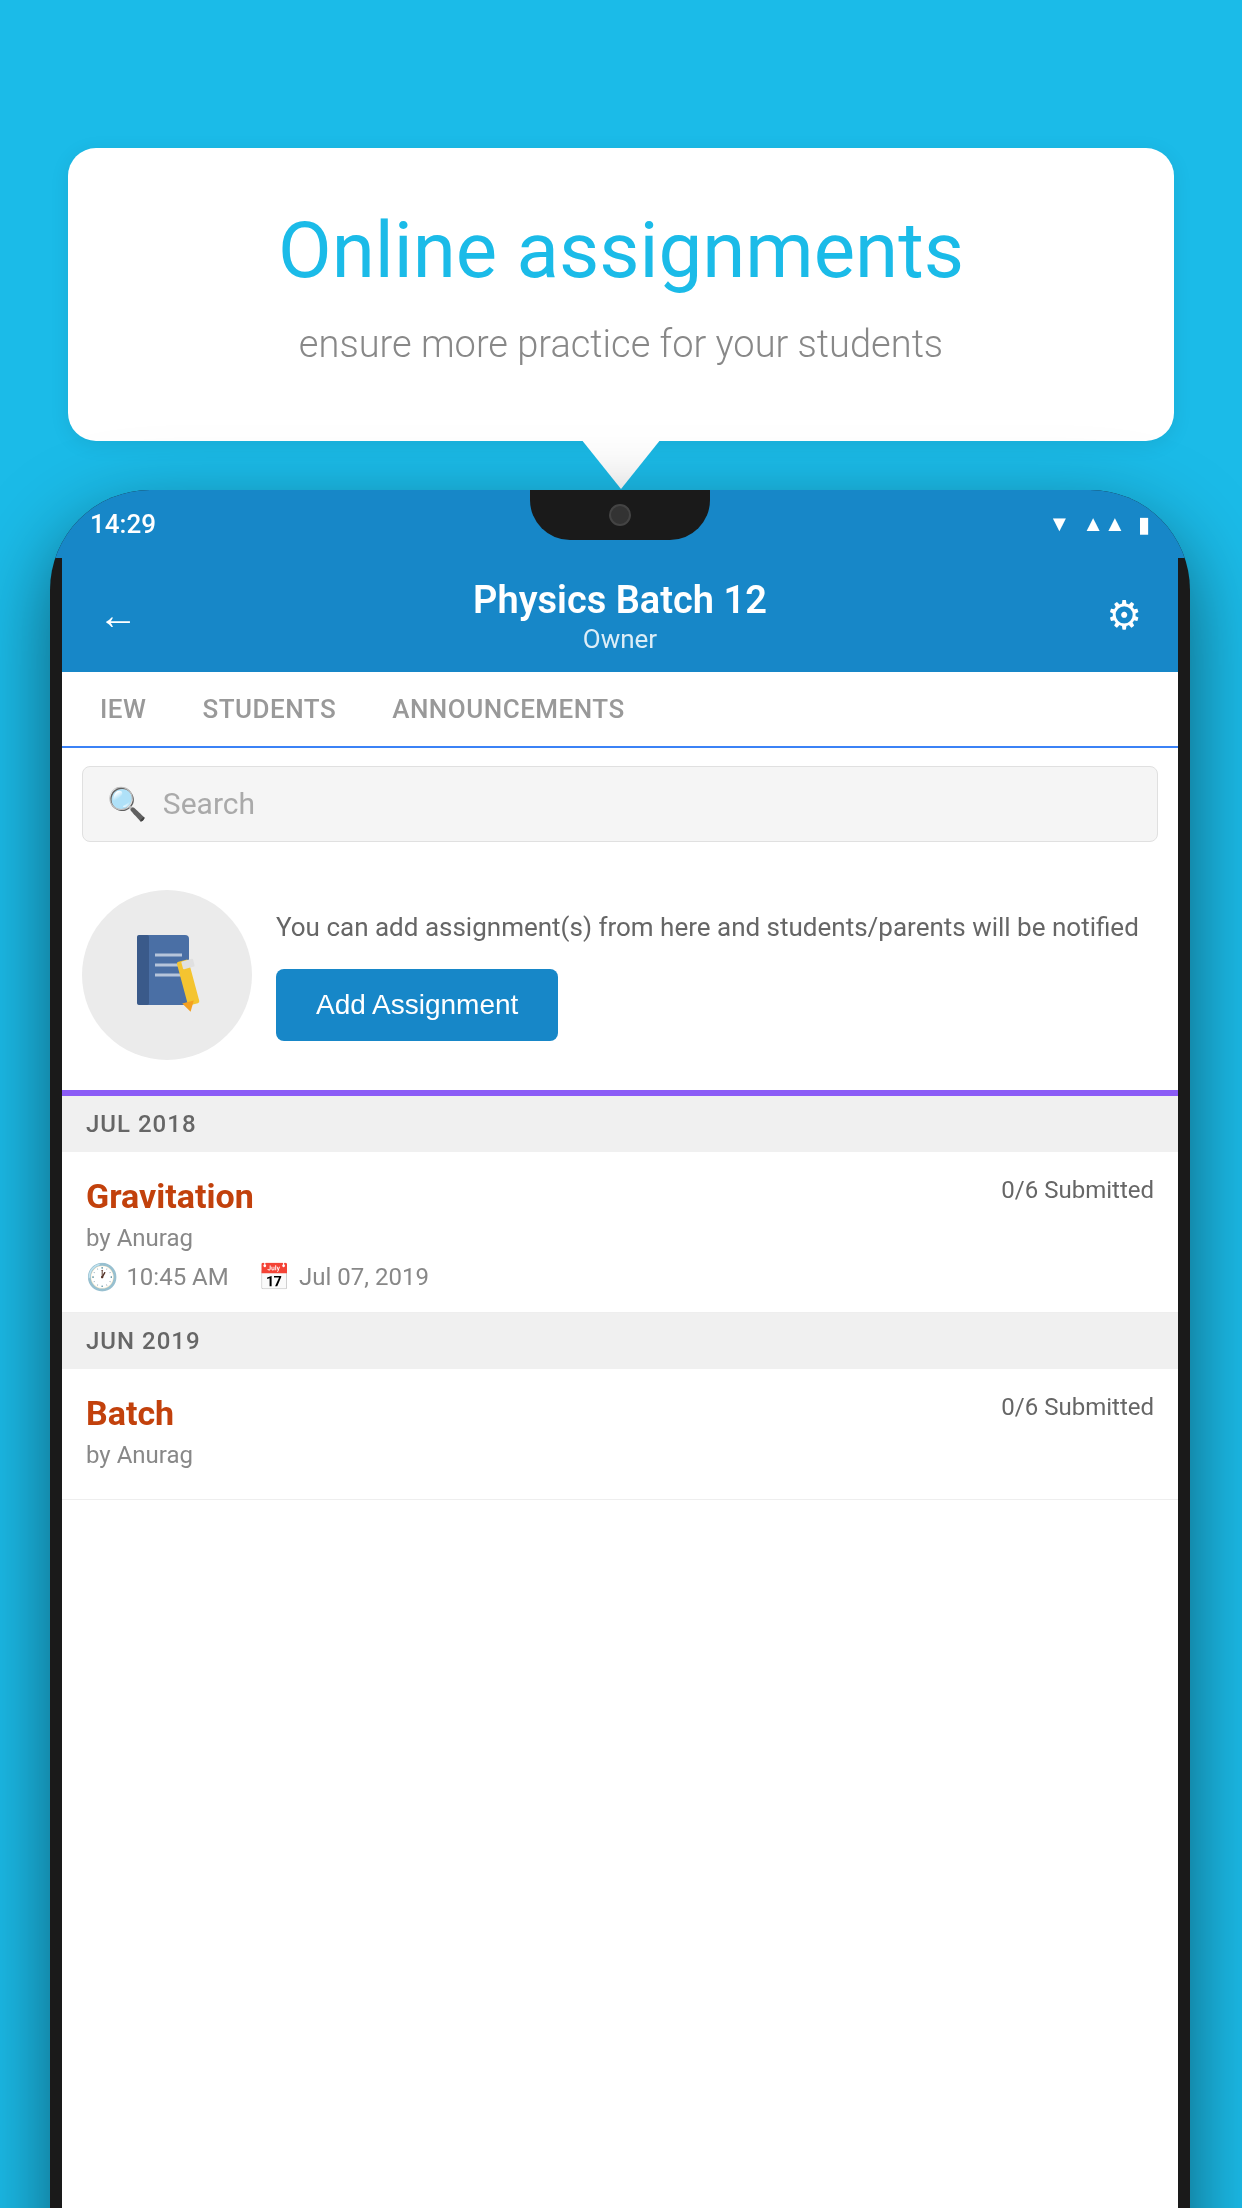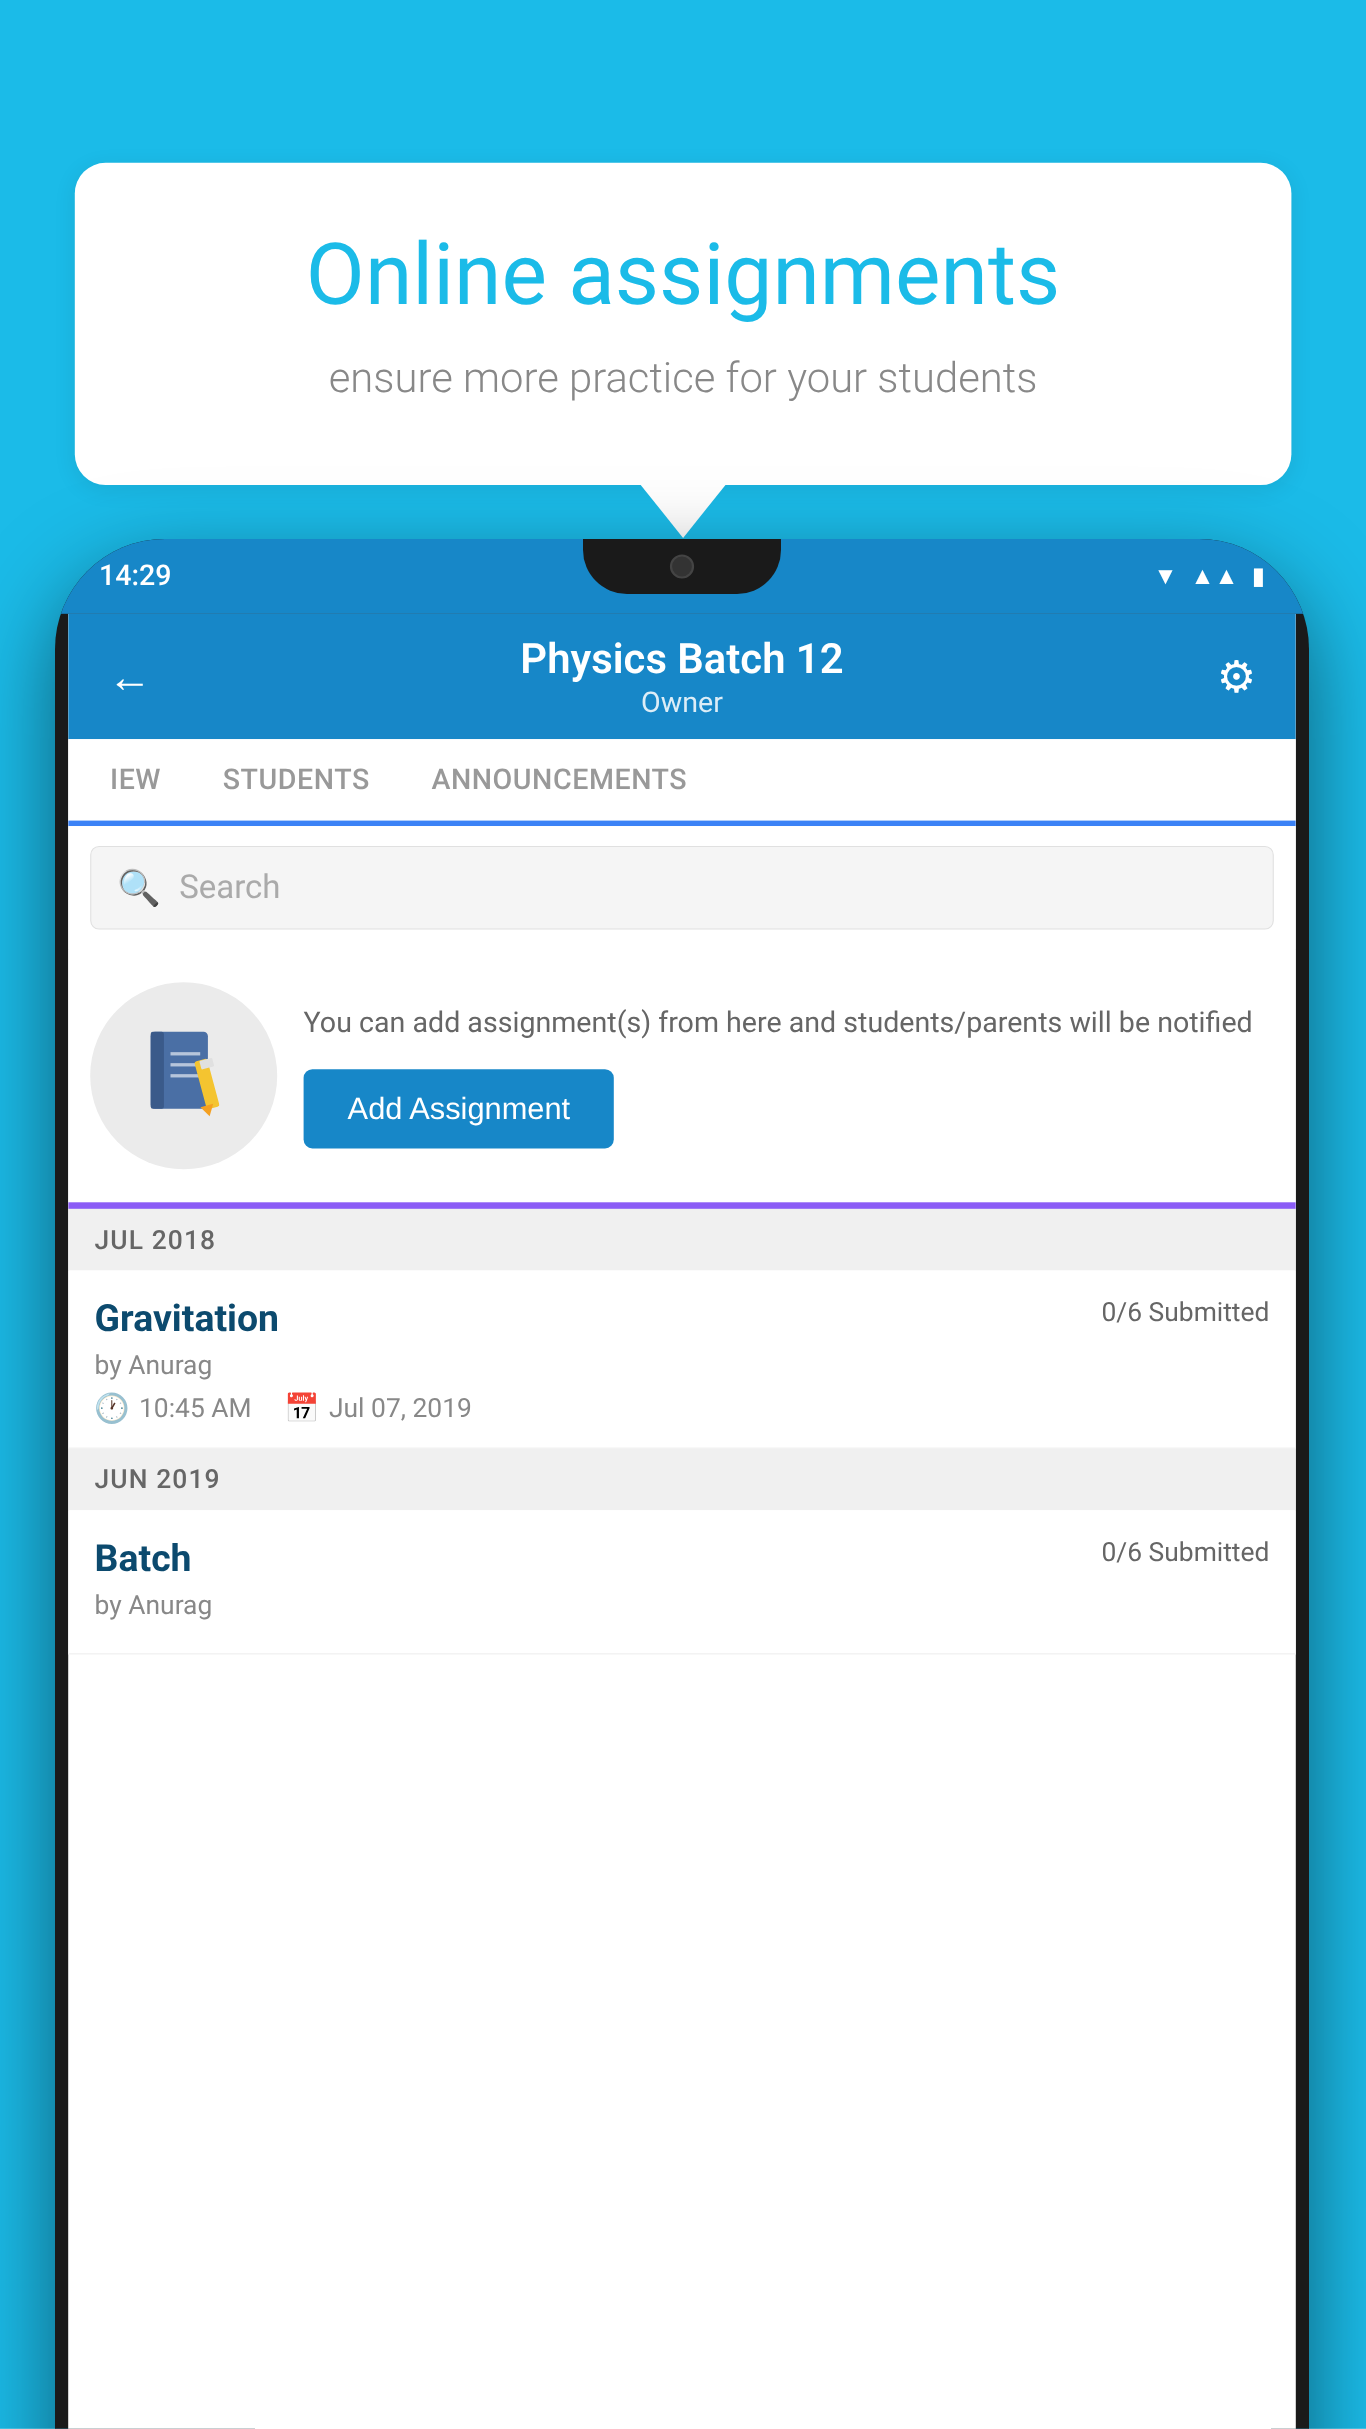--- a/index.html
+++ b/index.html
@@ -170,21 +170,21 @@
       color: white;
       font-size: 40px;
       width: 60px;
       text-align: right;
     }
 
     
     .tabs-bar {
       background: white;
       display: flex;
-      border-bottom: 5px solid #3b82f6;
+      border-bottom: 2px solid #3b82f6;
       padding: 0 10px;
     }
 
     .tab-item {
       padding: 22px 28px;
       font-size: 26px;
       color: #999;
       font-weight: 500;
       letter-spacing: 0.5px;
       text-transform: uppercase;
@@ -297,21 +297,21 @@
     .assignment-header {
       display: flex;
       justify-content: space-between;
       align-items: flex-start;
       margin-bottom: 8px;
     }
 
     .assignment-title {
       font-size: 34px;
       font-weight: 700;
-      color: #0c4a6e;
+      color: #c2410c;
     }
 
     .assignment-submitted {
       font-size: 24px;
       color: #666;
     }
 
     .assignment-by {
       font-size: 24px;
       color: #888;

